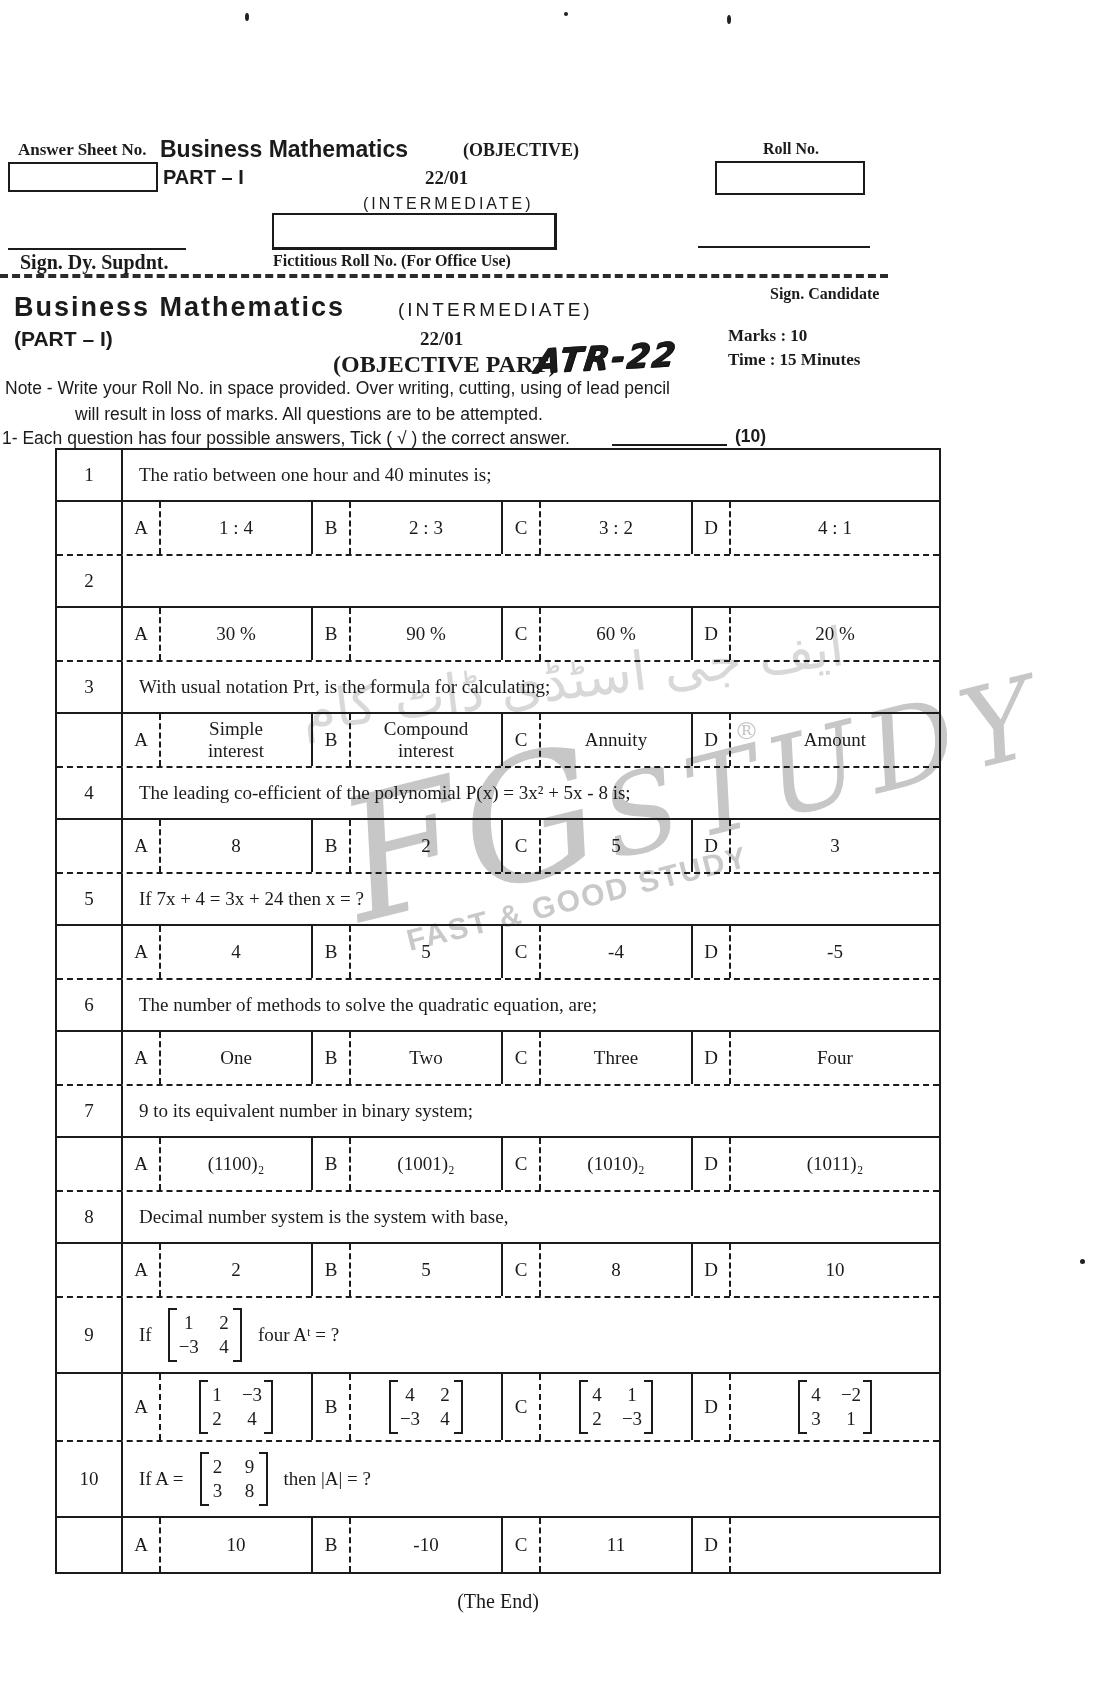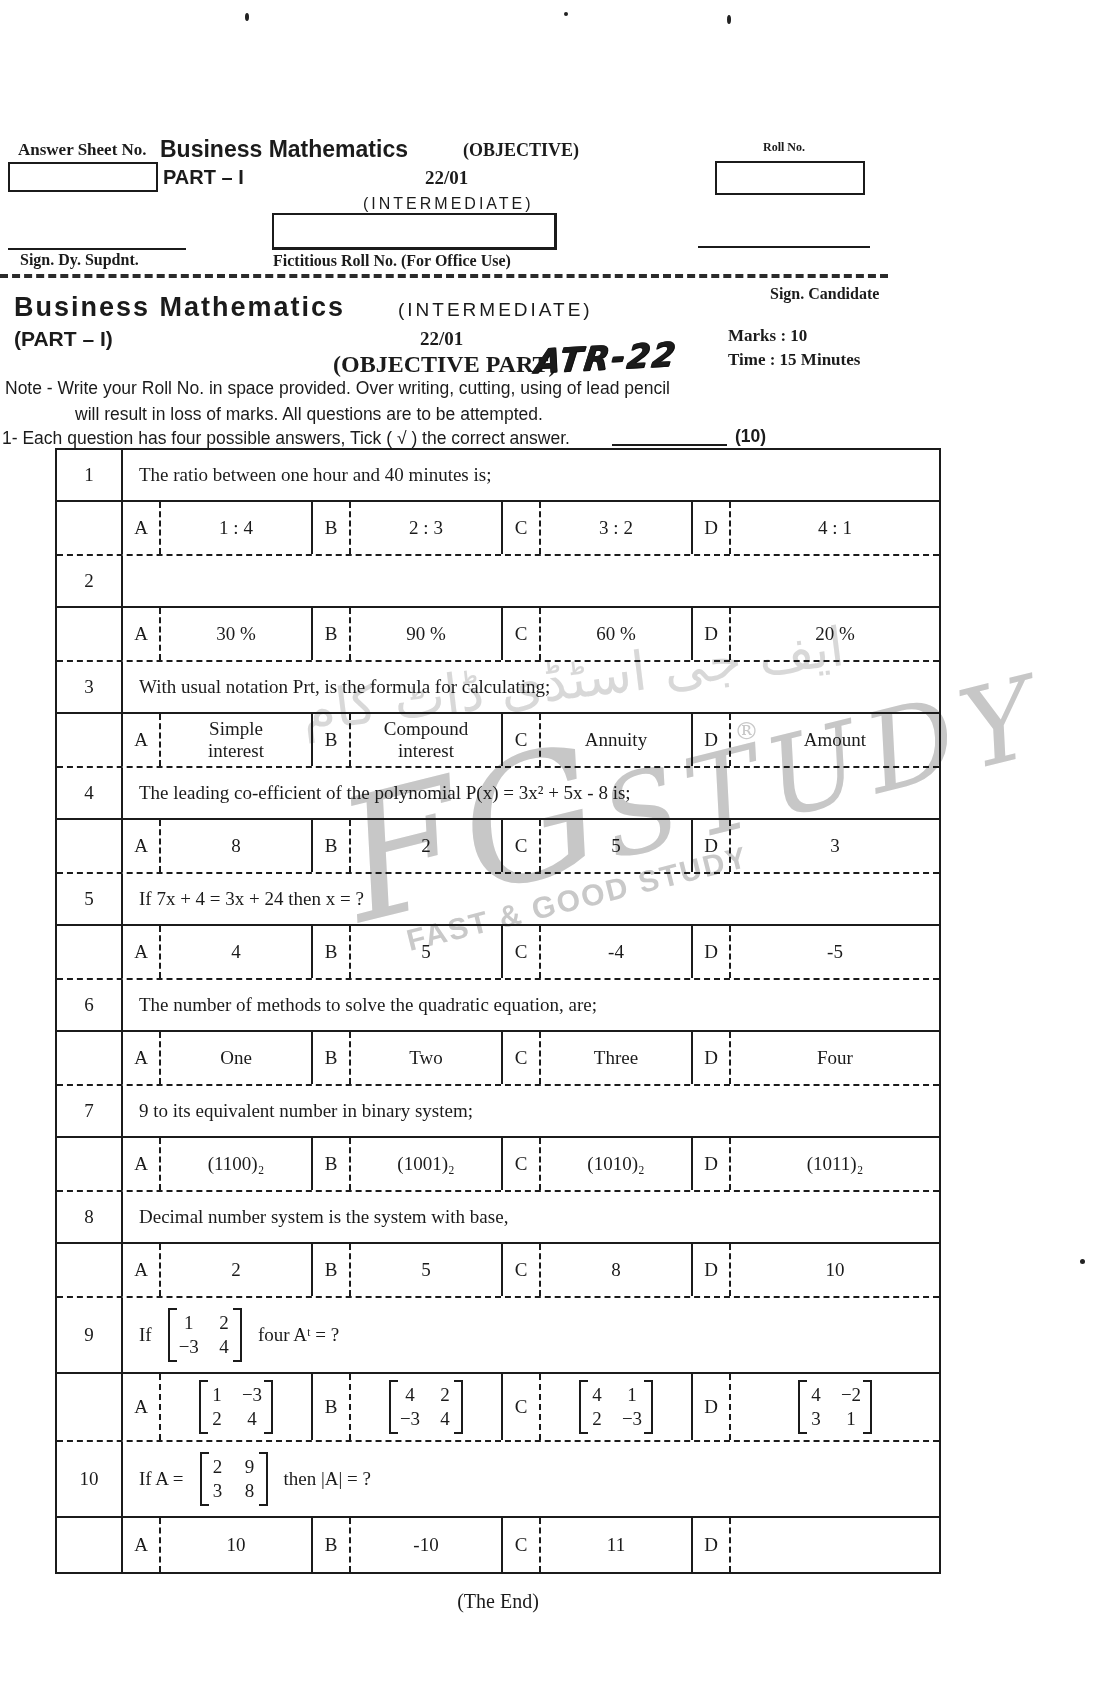--- a/index.html
+++ b/index.html
@@ -118,25 +118,25 @@
   <div class="abs hdr-label" style="left:463px; top:140px; font-size:18px;">(OBJECTIVE)</div>
 
   <div class="abs sans-bold" style="left:163px; top:166px; font-size:20px;">PART – I</div>
   <div class="abs hdr-label" style="left:425px; top:167px; font-size:19px;">22/01</div>
 
   <div class="abs spread" style="left:363px; top:195px; font-size:16px;">(INTERMEDIATE)</div>
 
   <div class="abs fill-box" style="left:272px; top:213px; width:285px; height:37px; border-width:2px 3px 3px 2px;"></div>
   <div class="abs hdr-label" style="left:273px; top:252px; font-size:16px;">Fictitious Roll No. (For Office Use)</div>
 
-  <div class="abs hdr-label underlined" style="left:763px; top:140px; font-size:12px;">Roll No.</div>
+  <div class="abs hdr-label underlined" style="left:763px; top:140px; font-size:16px;">Roll No.</div>
   <div class="abs fill-box" style="left:715px; top:161px; width:150px; height:34px;"></div>
 
   <div class="abs sign-line" style="left:8px; top:248px; width:178px;"></div>
-  <div class="abs hdr-label" style="left:20px; top:251px; font-size:16px;">Sign. Dy. Supdnt.</div>
+  <div class="abs hdr-label" style="left:20px; top:251px; font-size:20px;">Sign. Dy. Supdnt.</div>
 
   <div class="abs sign-line" style="left:698px; top:246px; width:172px;"></div>
   <div class="abs hdr-label" style="left:770px; top:249px; font-size:16px;margin-top:36px;">Sign. Candidate</div>
 
   <div class="abs big-dash-rule" style="left:0px; top:274px; width:888px;"></div>
 
   <div class="abs sans-bold title-main" style="left:14px; top:292px; letter-spacing:2px;">Business Mathematics</div>
   <div class="abs spread" style="left:398px; top:299px; font-size:19px;">(INTERMEDIATE)</div>
 
   <div class="abs sans-bold" style="left:14px; top:327px; font-size:21px;">(PART – I)</div>

